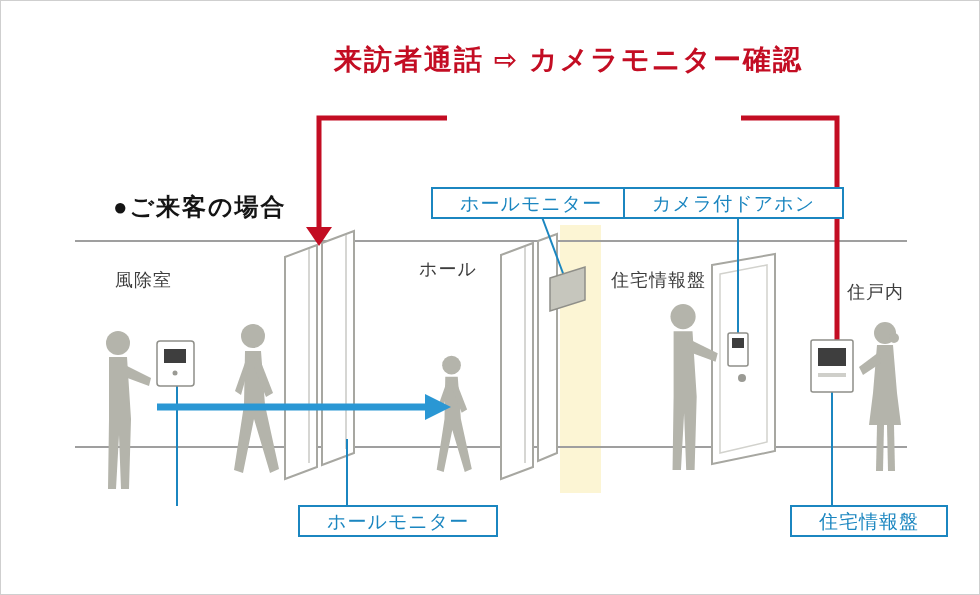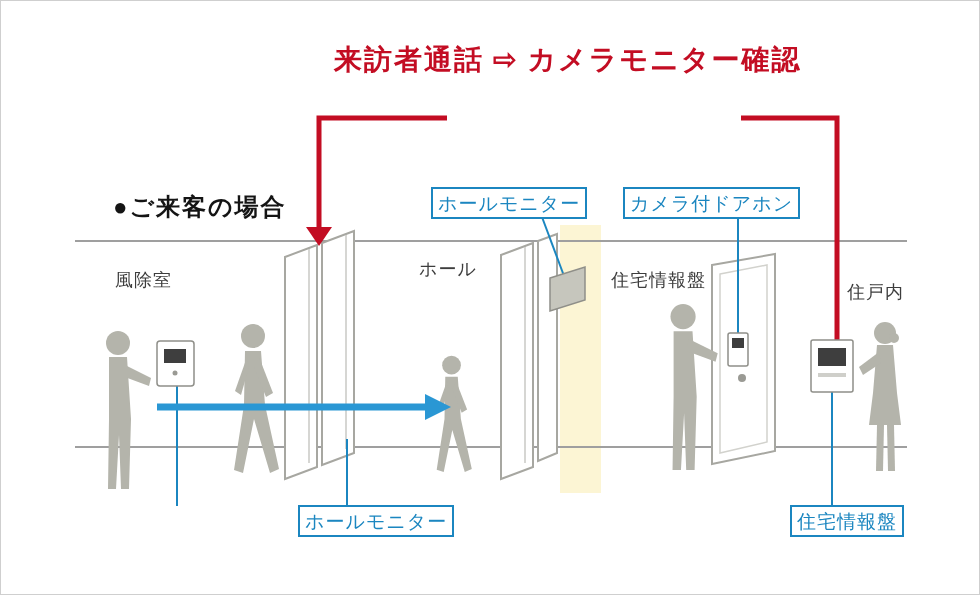--- a/index.html
+++ b/index.html
@@ -6,31 +6,31 @@
   html,body { background:#ffffff; }
   .canvas {
     position:relative; width:980px; height:595px; background:#ffffff;
     border:1px solid #cfcfcf; overflow:hidden;
     font-family:"Liberation Sans","DejaVu Sans",sans-serif;
   }
   .abs { position:absolute; }
   .band { left:559px; top:224px; width:41px; height:268px; background:#fcf5d4; }
   .hline { left:74px; width:832px; height:2px; background:#9f9f9f; }
   .flow-title {
-    color:#c30d23; font-size:28px; font-weight:bold; letter-spacing:2px; white-space:nowrap;font-family:Liberation Serif, serif;
+    color:#c30d23; font-size:28px; font-weight:bold; letter-spacing:2px; white-space:nowrap;
   }
   .banner {
     background:#c30d23; color:#ffffff; font-size:26px; font-weight:bold;
     text-align:center; line-height:45px; letter-spacing:3px; white-space:nowrap;
   }
   .scene-title { color:#141414; font-size:24px; font-weight:bold; letter-spacing:2px; white-space:nowrap;margin-left:48px; }
   .area-label { color:#3d3d3d; font-size:18px; letter-spacing:1px; white-space:nowrap; line-height:22px; }
   .tag {
     background:#ffffff; border:2px solid #1b86c0; color:#1b86c0;
-    font-size:19px; line-height:1; padding:5px 5px 4px; letter-spacing:1px; white-space:nowrap;
+    font-size:19px; line-height:1; padding:5px 27px 4px; letter-spacing:1px; white-space:nowrap;
   }
 </style>
 </head>
 <body>
 
 <div class="canvas">
 
   <div class="abs band"></div>
 
   <div class="abs hline" style="top:239px"></div>

